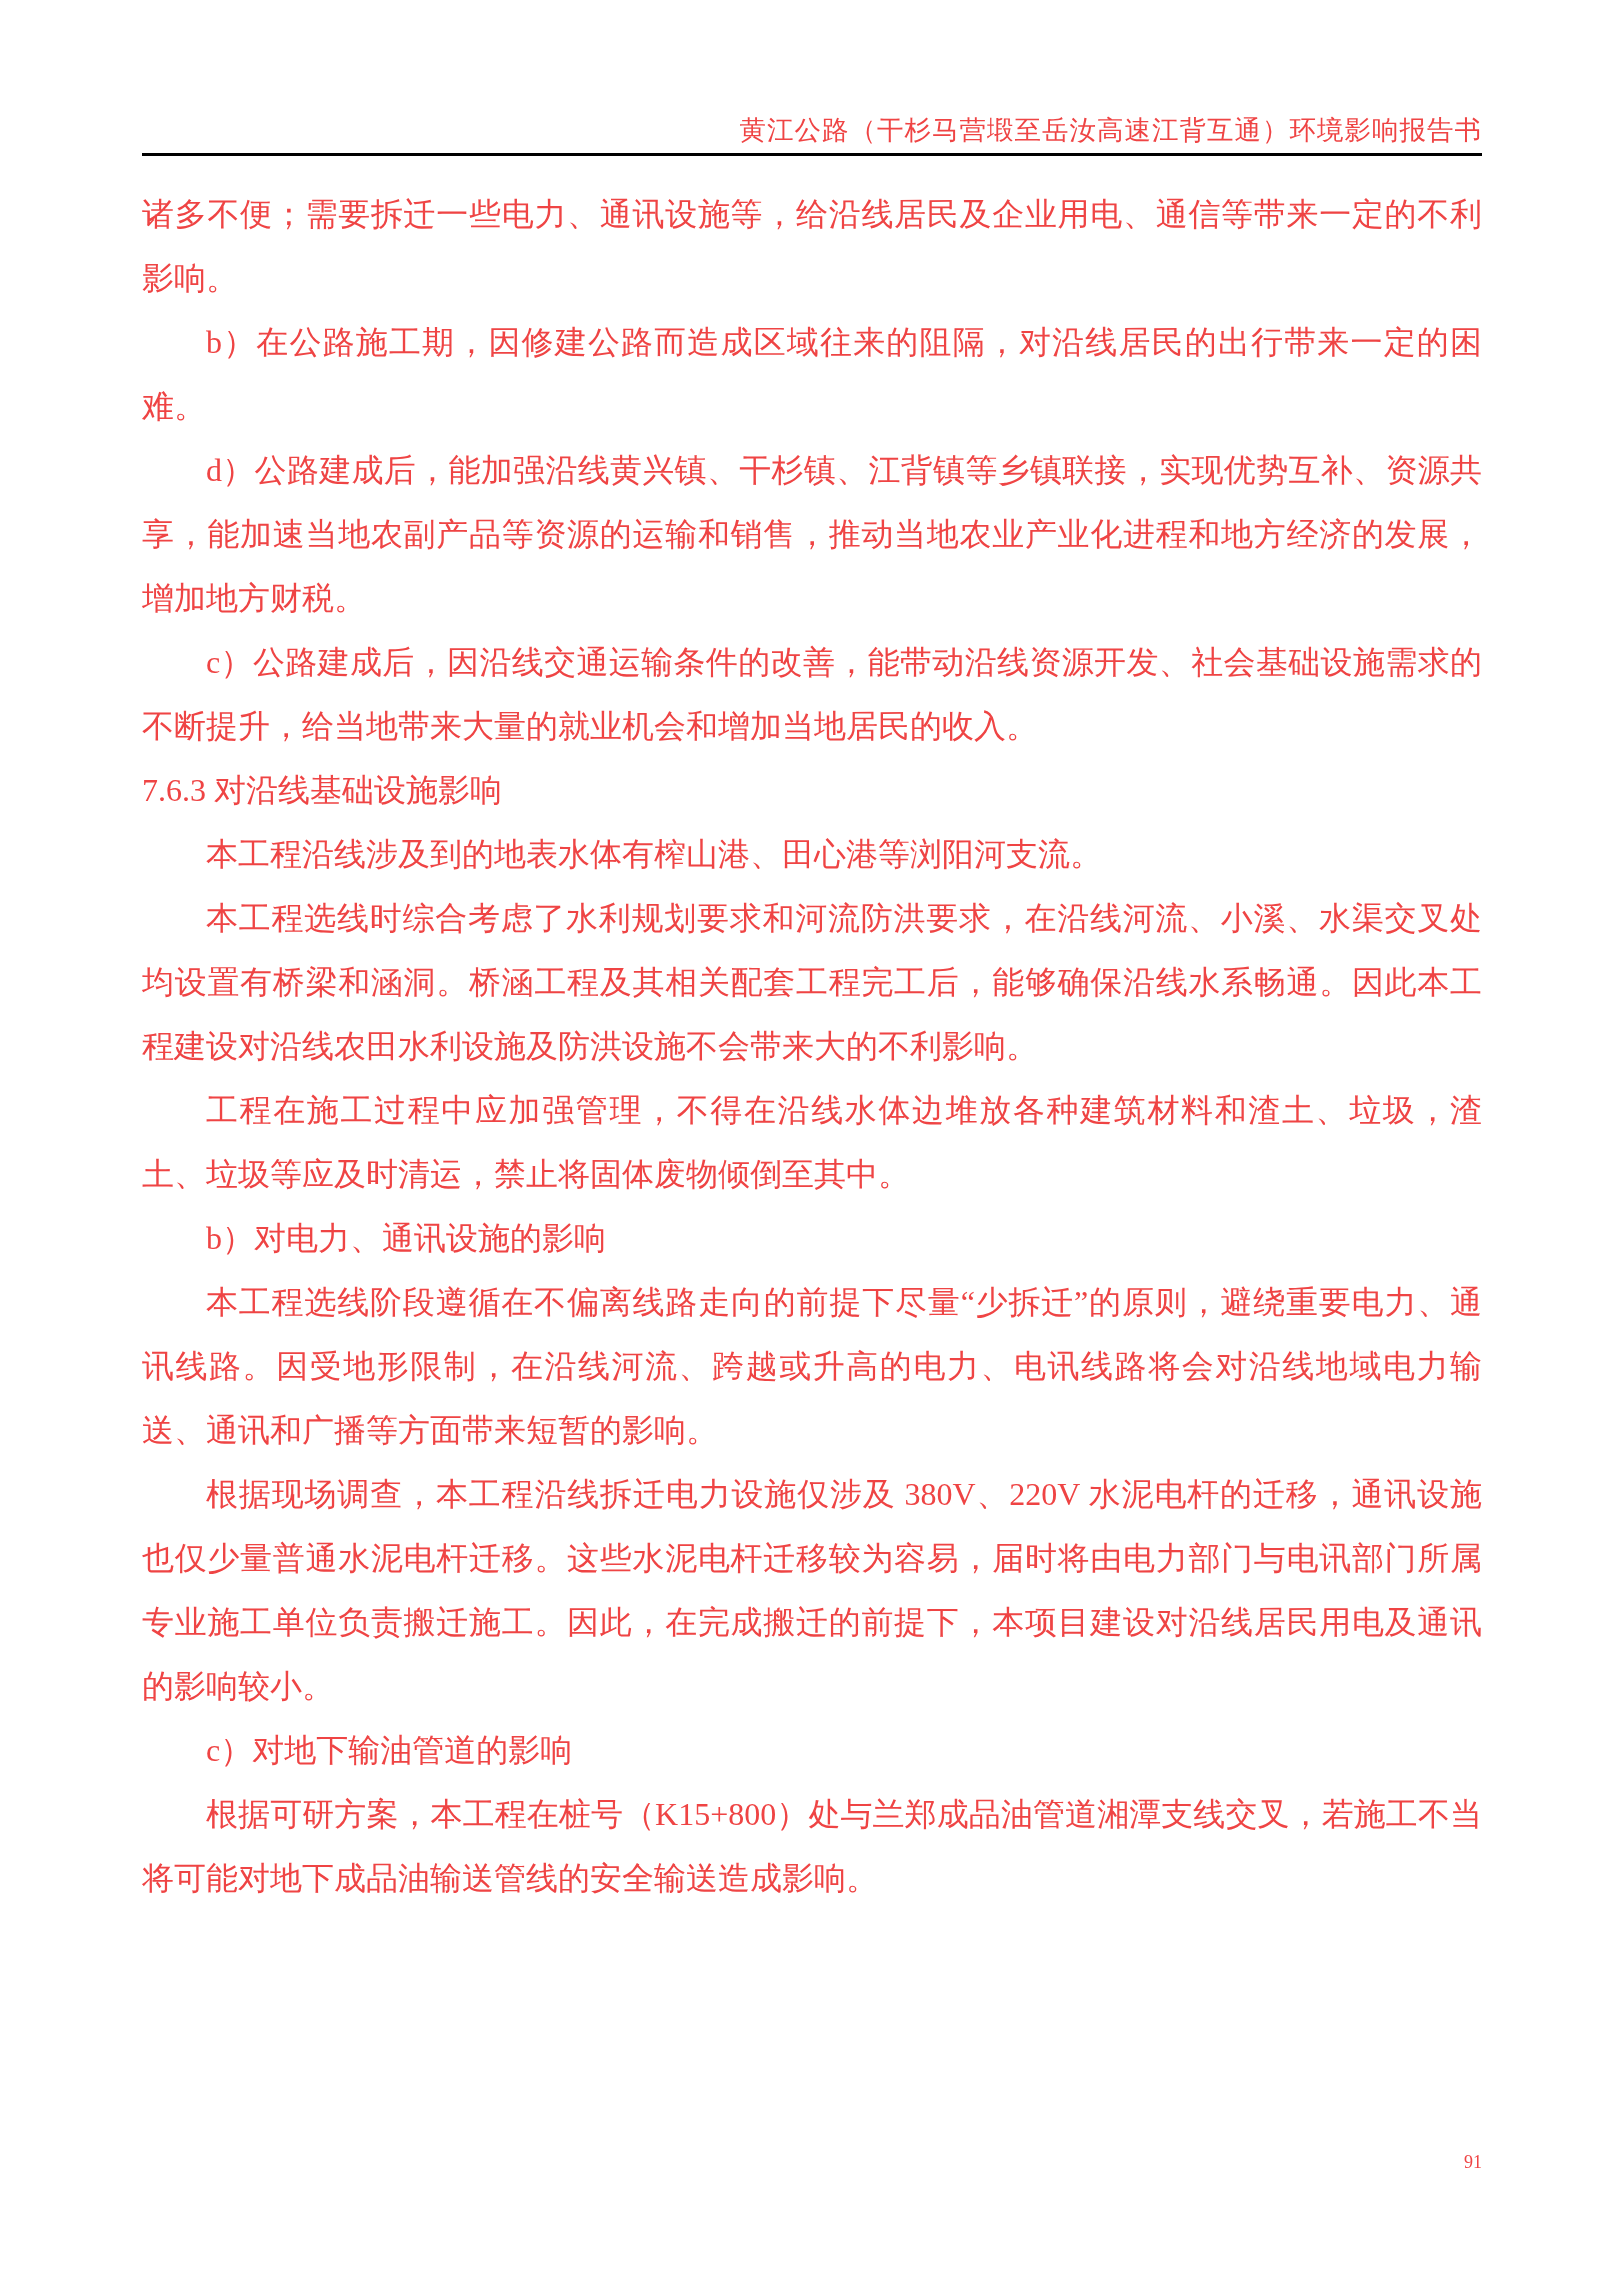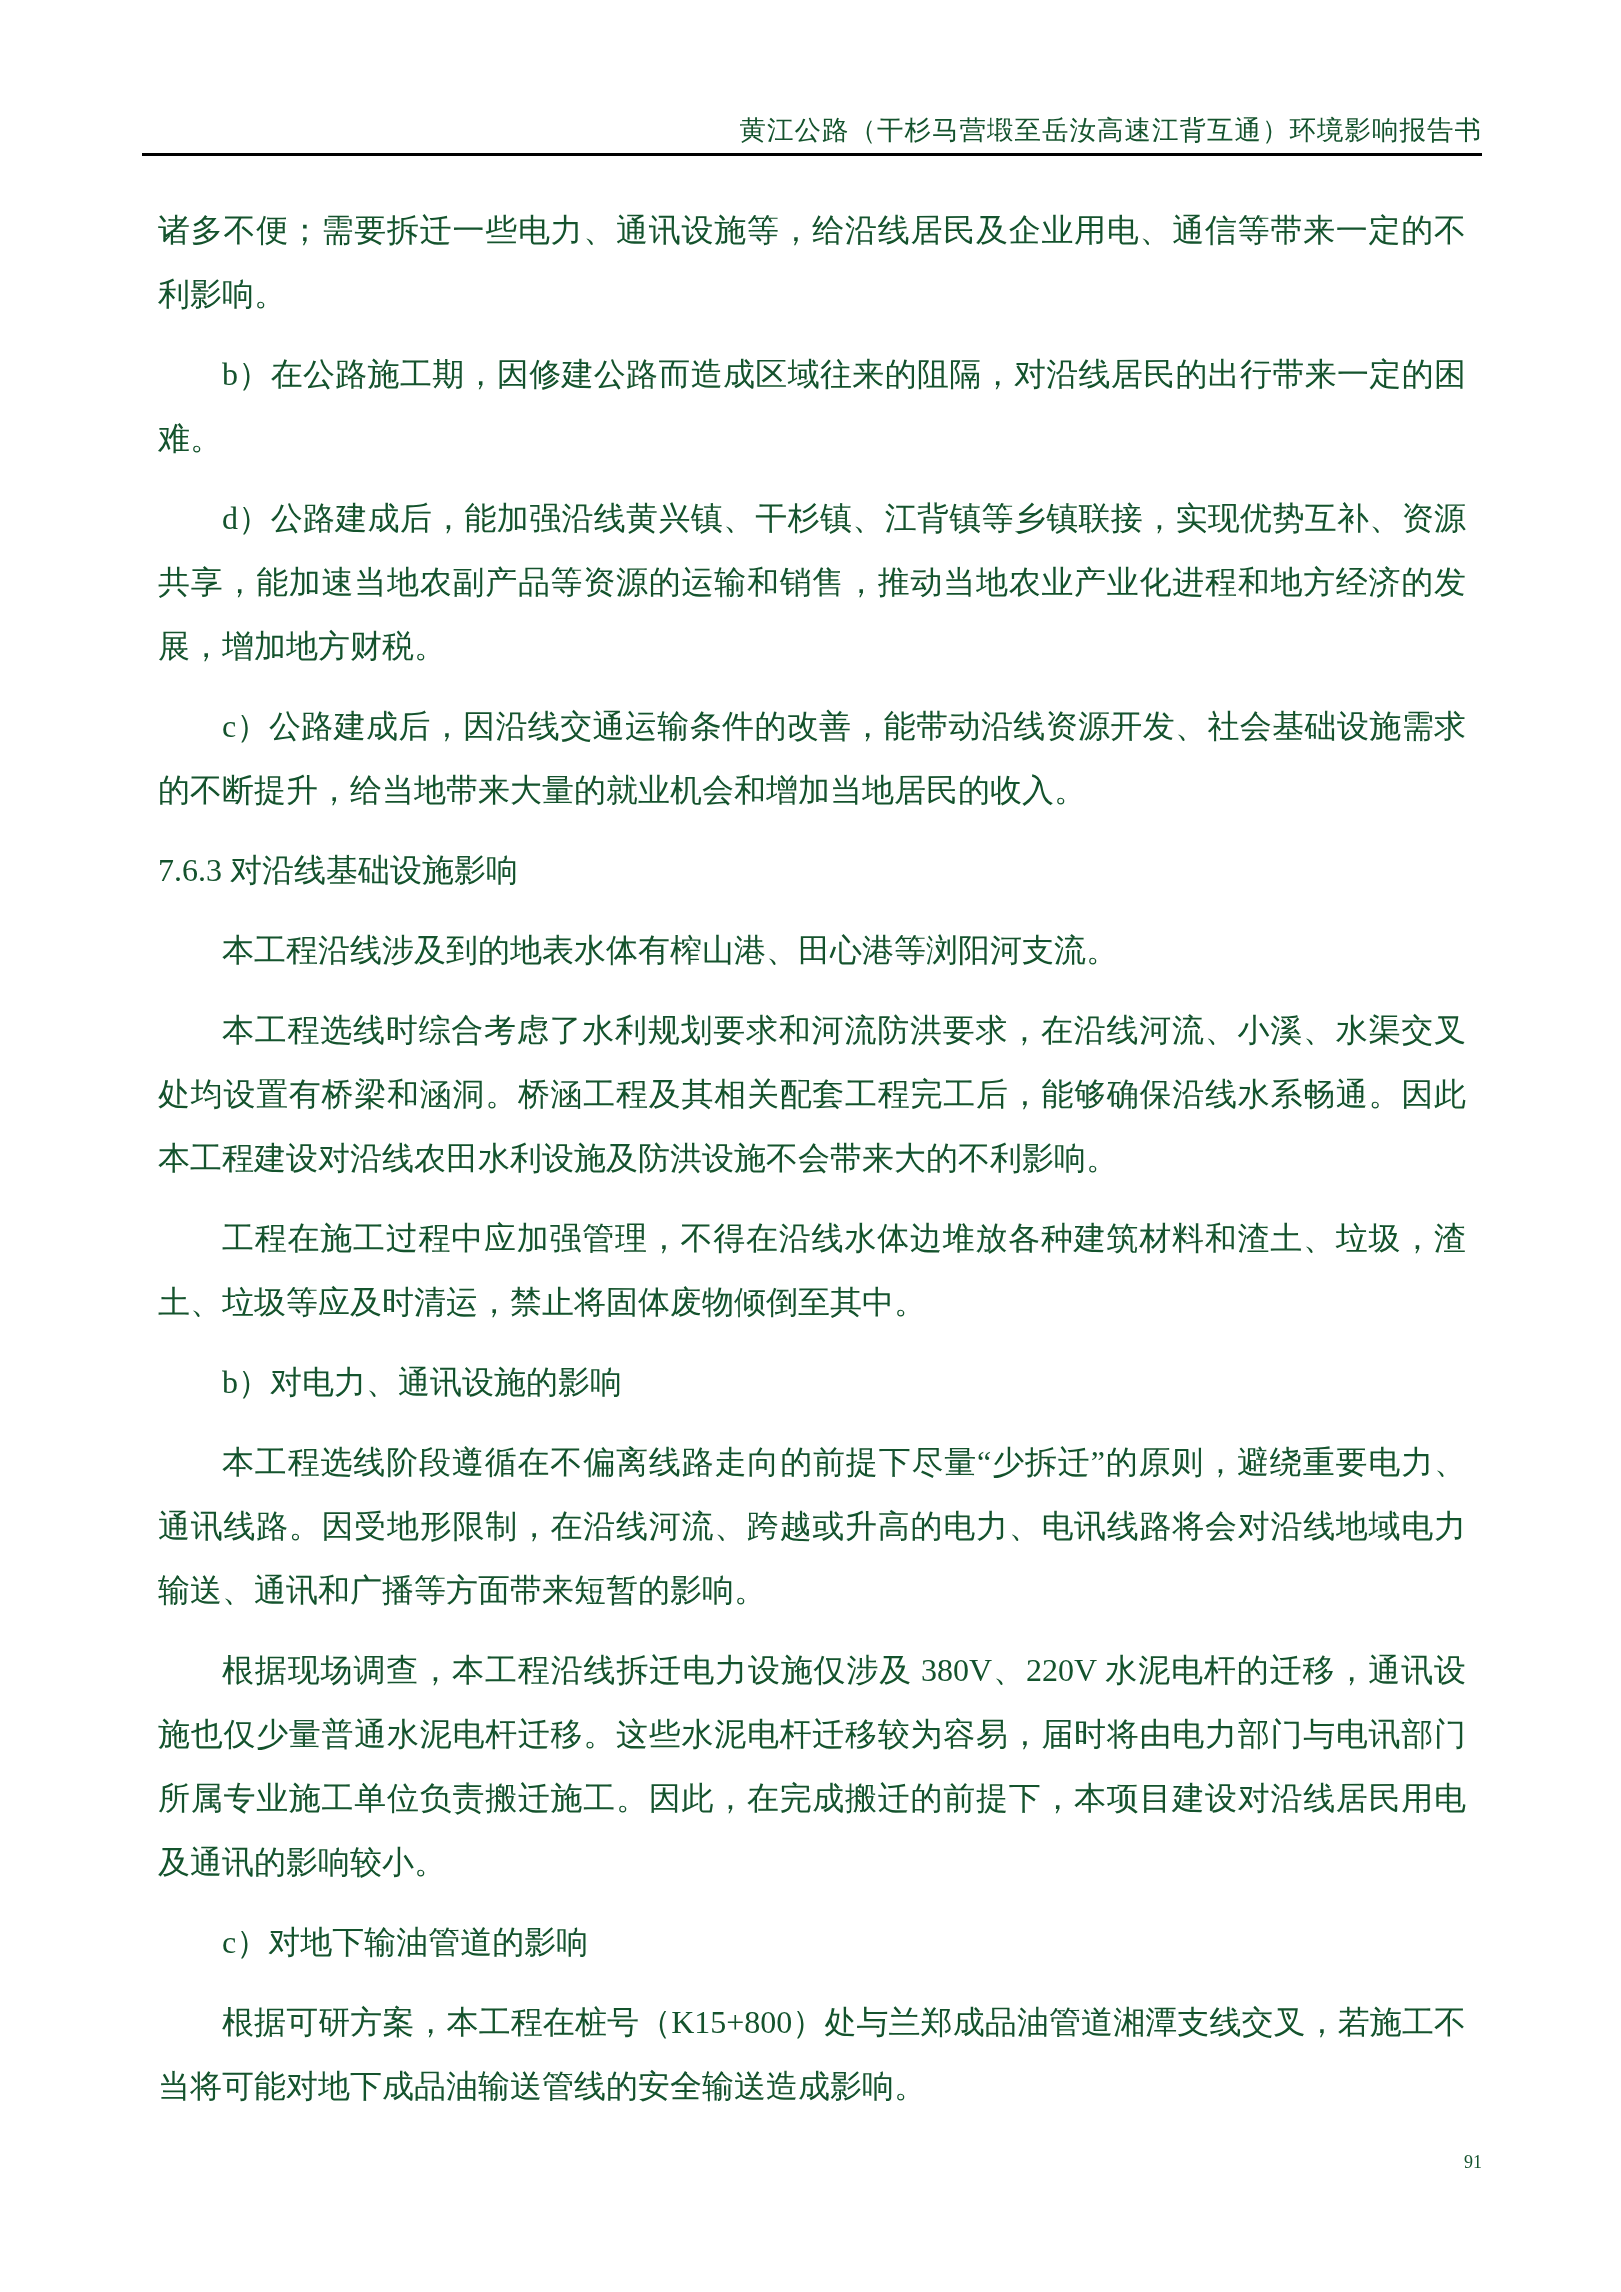--- a/index.html
+++ b/index.html
@@ -5,21 +5,21 @@
   html, body {
     margin: 0;
     padding: 0;
     background: #ffffff;
   }
   .page {
     position: relative;
     width: 1621px;
     height: 2293px;
     background: #ffffff;
-    color: #14532d;
+    color: #ef4444;
     font-family: "Liberation Serif", "DejaVu Serif", serif;
     overflow: hidden;
     box-sizing: border-box;
   }
   .page-header {
     position: absolute;
     top: 0;
     left: 142px;
     right: 139px;
     padding-top: 114px;
@@ -38,21 +38,21 @@
     position: absolute;
     top: 182px;
     left: 142px;
     right: 139px;
     font-size: 32px;
     line-height: 64px;
     text-align: justify;
     text-justify: inter-ideograph;
   }
   .doc-body p {
-    margin: 16px;
+    margin: 0;
     padding: 0;
   }
   .doc-body p.indent {
     text-indent: 2em;
   }
   .doc-body p.noindent,
   .doc-body p.heading {
     text-indent: 0;
   }
   .page-footer {

